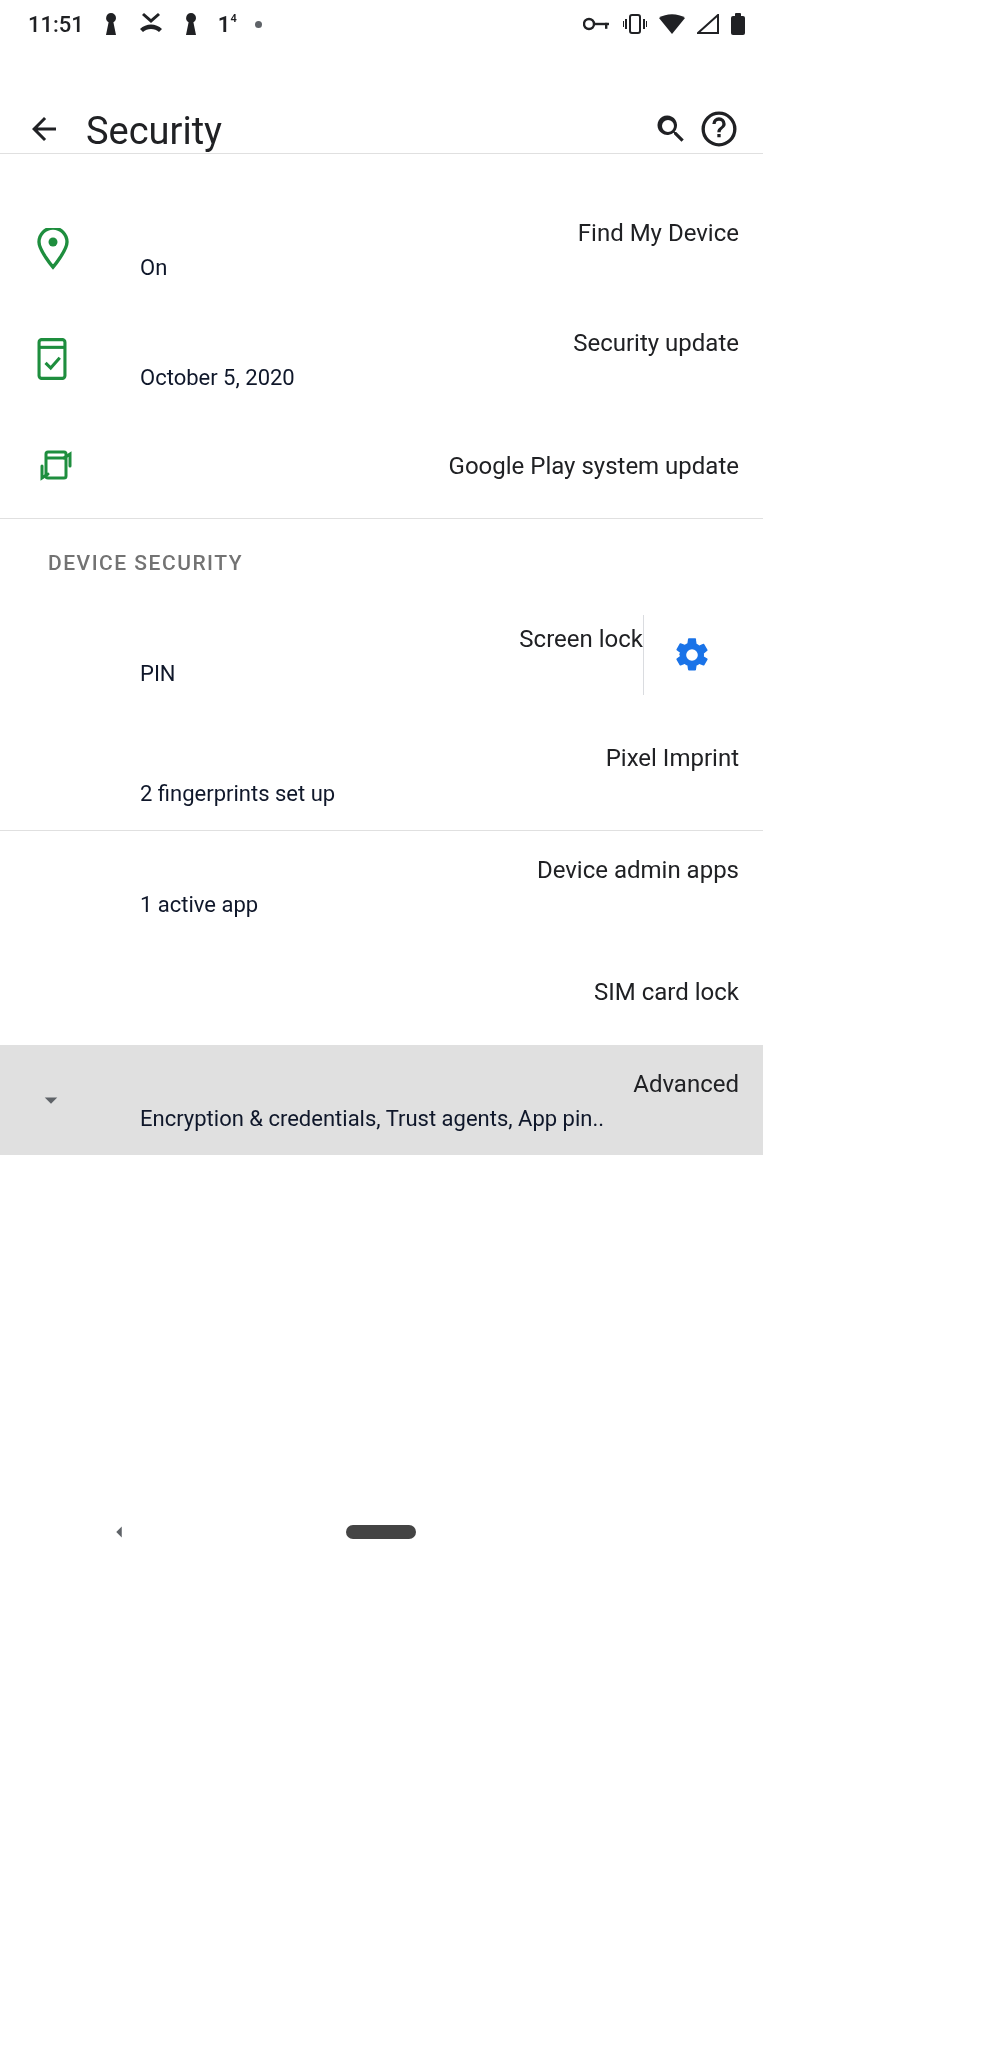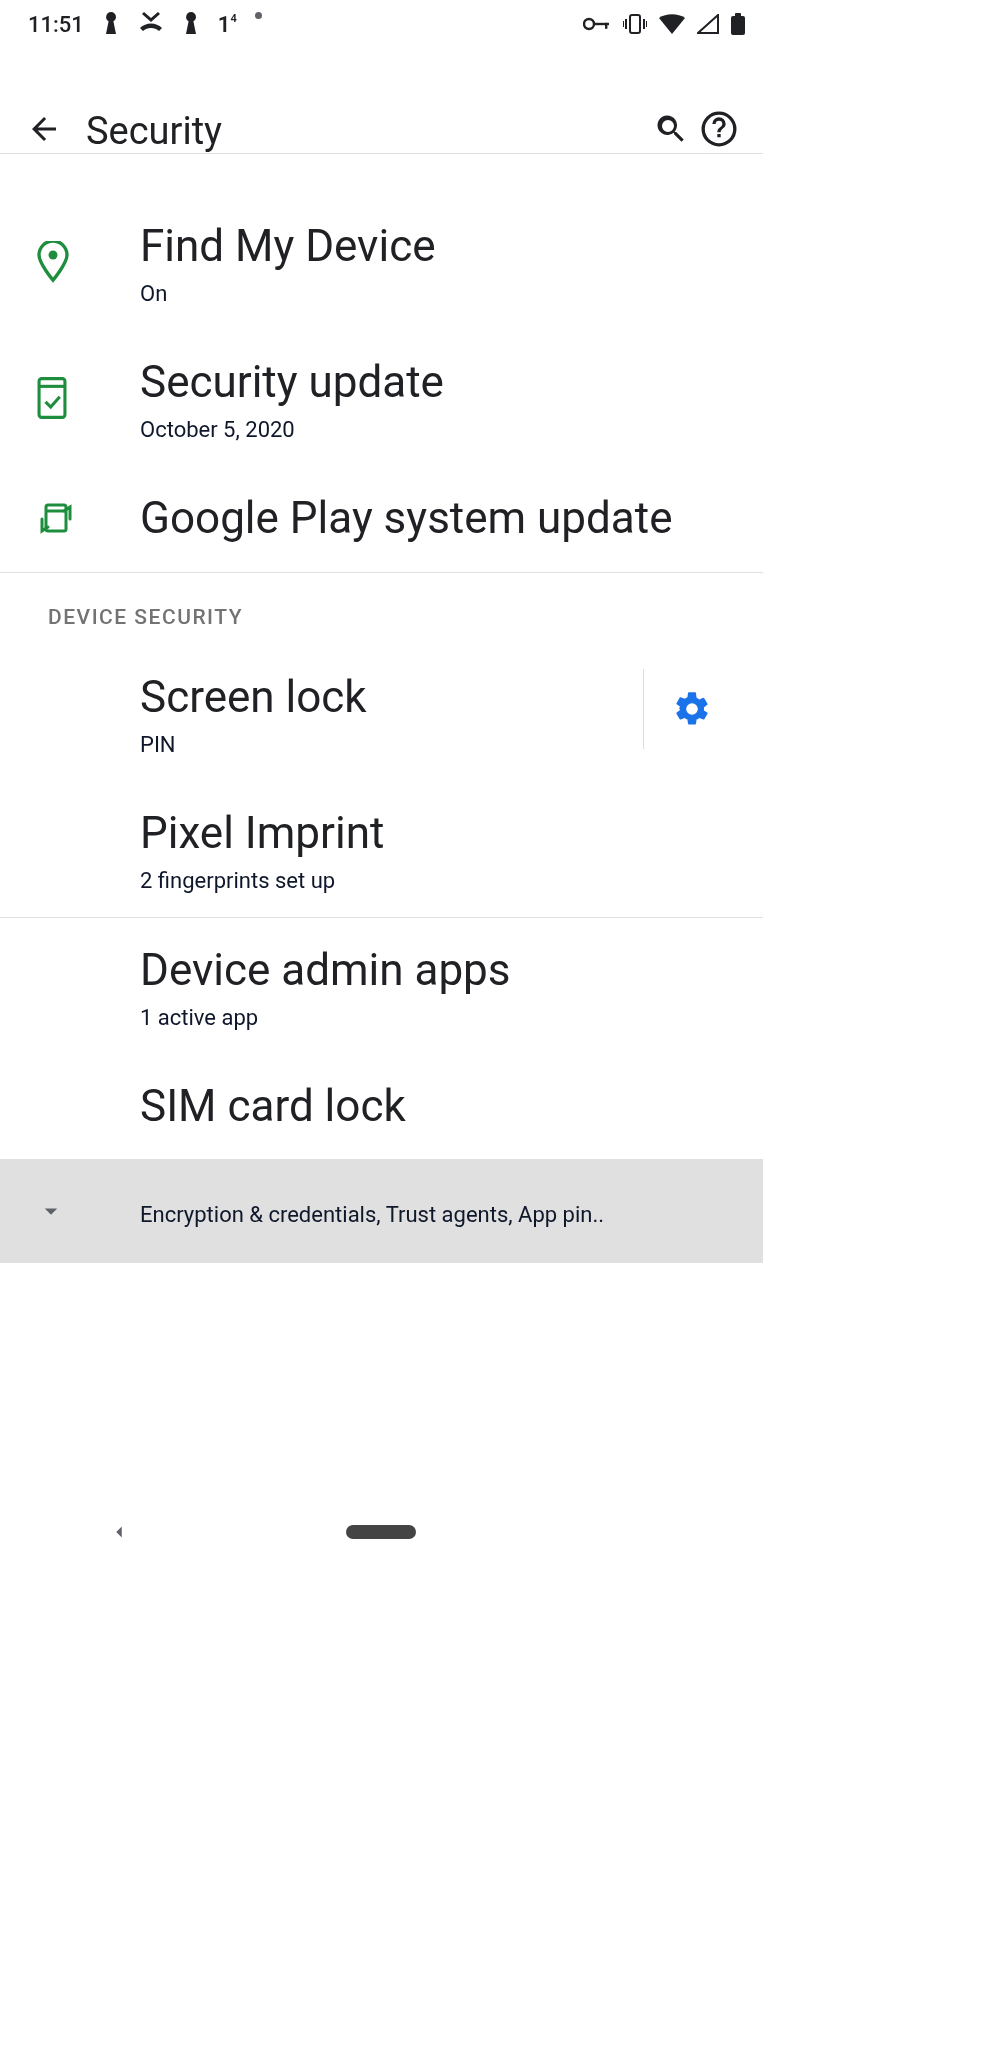--- a/index.html
+++ b/index.html
@@ -16,21 +16,21 @@
     .status-bar {
       height: 48px;
       display: flex;
       align-items: center;
       justify-content: space-between;
       padding: 0 18px 0 28px;
       font-size: 22px;
       font-weight: 500;
       color: #202124;
     }
-    .status-left { display: flex; gap: 18px; }
+    .status-left { display: flex; align-items: center; gap: 18px; }
     .status-right { display: flex; align-items: center; gap: 12px; }
     .st-ic { display: inline-flex; }
     
     .app-bar {
       height: 106px;
       display: flex;
       align-items: flex-end;
       padding: 0 20px;
       border-bottom: 1px solid #e0e0e0;
     }
@@ -52,23 +52,24 @@
     }
     .row .iconcol {
       width: 140px;
       display: flex;
       align-items: center;
       justify-content: flex-start;
       padding-left: 36px;
     }
     .row .body { flex: 1; }
     .row .title {
-      font-size: 44px;
+      font-size: 24px;
       color: #202124;
       line-height: 1.3;
+      text-align: right;
     }
     .row .sub {
       font-size: 22px;
       color: #0f172a;
       margin-top: 6px;
     }
     .row .trailing {
       width: 96px;
       display: flex;
       align-items: center;
@@ -282,20 +283,21 @@
 
   <div class="row advanced">
     <div class="iconcol">
       <span>
         <svg width="30" height="30" viewBox="0 0 24 24">
             <path fill="#5f6368" d="M7 10l5 5 5-5z"></path>
           </svg>
       </span>
     </div>
     <div class="body">
+      <div class="title">Advanced</div>
       <div class="sub">Encryption &amp; credentials, Trust agents, App pin..</div>
     </div>
   </div>
 
 </div>
 
 <div class="navbar">
   <div>
     <svg width="22" height="22" viewBox="0 0 24 24">
         <path fill="#5f6368" d="M15 6l-6 6 6 6z"></path>

